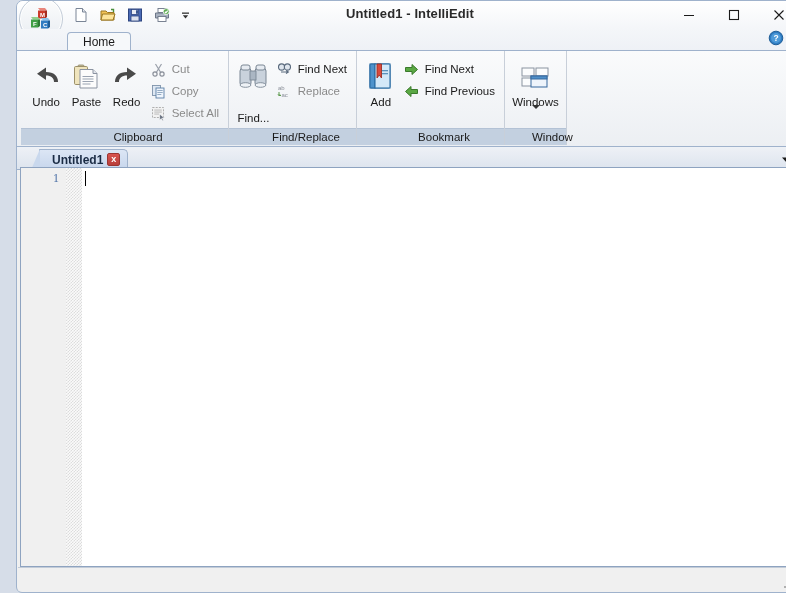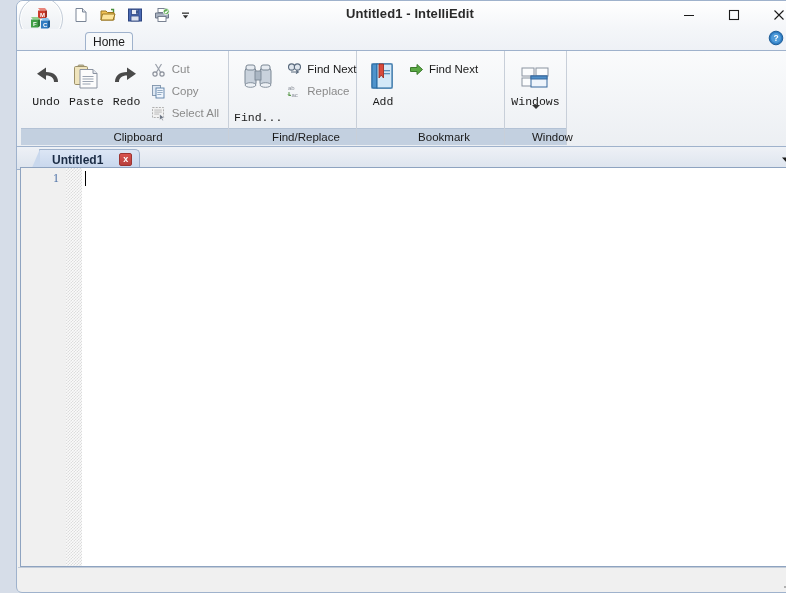--- a/index.html
+++ b/index.html
@@ -50,28 +50,27 @@
   }
 
   
   .tabstrip{
     position:relative;height:21px;
     background:linear-gradient(#f4f6f9,#eef1f6);
     border-bottom:1px solid #9fb2cc;
   }
   .ribbon-tab{
     position:absolute;left:50px;top:3px;
-    height:18px;padding:0 7px;
+    height:18px;padding:0 15px;
     display:flex;align-items:center;
     font-size:12px;color:#1a1a1a;
     background:#f6f8fa;
     border:1px solid #9fb2cc;border-bottom:none;
     border-radius:4px 4px 0 0;
     box-sizing:border-box;
-    margin-left:18px;
   }
   .help-area{position:absolute;right:6px;top:1px;display:flex;align-items:center;gap:3px;}
 
   
   .ribbon{
     position:relative;height:96px;
     background:linear-gradient(#fafbfc,#eceff3);
     border-bottom:1px solid #9fb2cc;
     display:flex;
     padding-left:4px;
@@ -88,21 +87,21 @@
   .group-caption{
     height:16px;line-height:16px;text-align:center;
     background:#c3d0e0;
     border-top:1px solid #b3c2d5;
     font-size:11.5px;color:#1a1a1a;padding-left:27px;
   }
 
   
   .bigbtn{
     width:52px;display:flex;flex-direction:column;align-items:center;
-    padding-top:4px;cursor:default;font-family:Liberation Mono, monospace;
+    padding-top:4px;cursor:default;
   }
   .bigbtn .bi{height:34px;display:flex;align-items:flex-end;justify-content:center;}
   .bigbtn .bl{font-size:11.5px;margin-top:3px;color:#1a1a1a;text-align:center;line-height:12px;}
 
   
   .smallcol{display:flex;flex-direction:column;justify-content:flex-start;padding-top:3px;}
   .smallbtn{
     height:22px;display:flex;align-items:center;gap:5px;
     padding:0 4px;cursor:default;
   }
@@ -113,21 +112,21 @@
   .arrow-dn{width:0;height:0;border-left:4px solid transparent;border-right:4px solid transparent;border-top:4px solid #333;}
 
   
   .doctabs{
     position:relative;height:22px;
     background:linear-gradient(#eef1f6,#dde4ee);
     border-bottom:1px solid #9fb2cc;
   }
   .doctab{
     position:absolute;left:22px;top:2px;height:20px;
-    display:flex;align-items:center;gap:16px;
+    display:flex;align-items:center;gap:4px;
     padding:0 7px 0 12px;
     background:linear-gradient(#dce6f5,#c7d6ec);
     border:1px solid #9fb2cc;border-bottom:none;
     border-radius:0 5px 0 0;
     box-sizing:border-box;
   }
   .doctab::before{
     content:"";position:absolute;left:-9px;top:-1px;
     width:0;height:0;
     border-bottom:21px solid #c9d8ed;
@@ -442,20 +441,28 @@
         </div>
         <div class="smallcol">
           <div class="smallbtn">
             <span class="si">
               <svg width="15" height="15" viewBox="0 0 15 15">
                 <path d="M1.5 5.5 L8 5.5 L8 2.5 L13.5 7.5 L8 12.5 L8 9.5 L1.5 9.5 Z" fill="#5aa844" stroke="#3b7a2c" stroke-width="1"></path>
               </svg>
             </span>
             <span class="sl">Find Next</span>
           </div>
+          <div class="smallbtn">
+            <span class="si">
+              <svg width="15" height="15" viewBox="0 0 15 15">
+                <path d="M13.5 5.5 L7 5.5 L7 2.5 L1.5 7.5 L7 12.5 L7 9.5 L13.5 9.5 Z" fill="#5aa844" stroke="#3b7a2c" stroke-width="1"></path>
+              </svg>
+            </span>
+            <span class="sl">Find Previous</span>
+          </div>
         </div>
       </div>
       <div class="group-caption">Bookmark</div>
     </div>
 
     <div class="group" style="width:62px;">
       <div class="group-body" style="justify-content:center;">
         <div class="bigbtn" style="width:58px;">
           <div class="bi">
             <svg width="34" height="28" viewBox="0 0 34 28">

